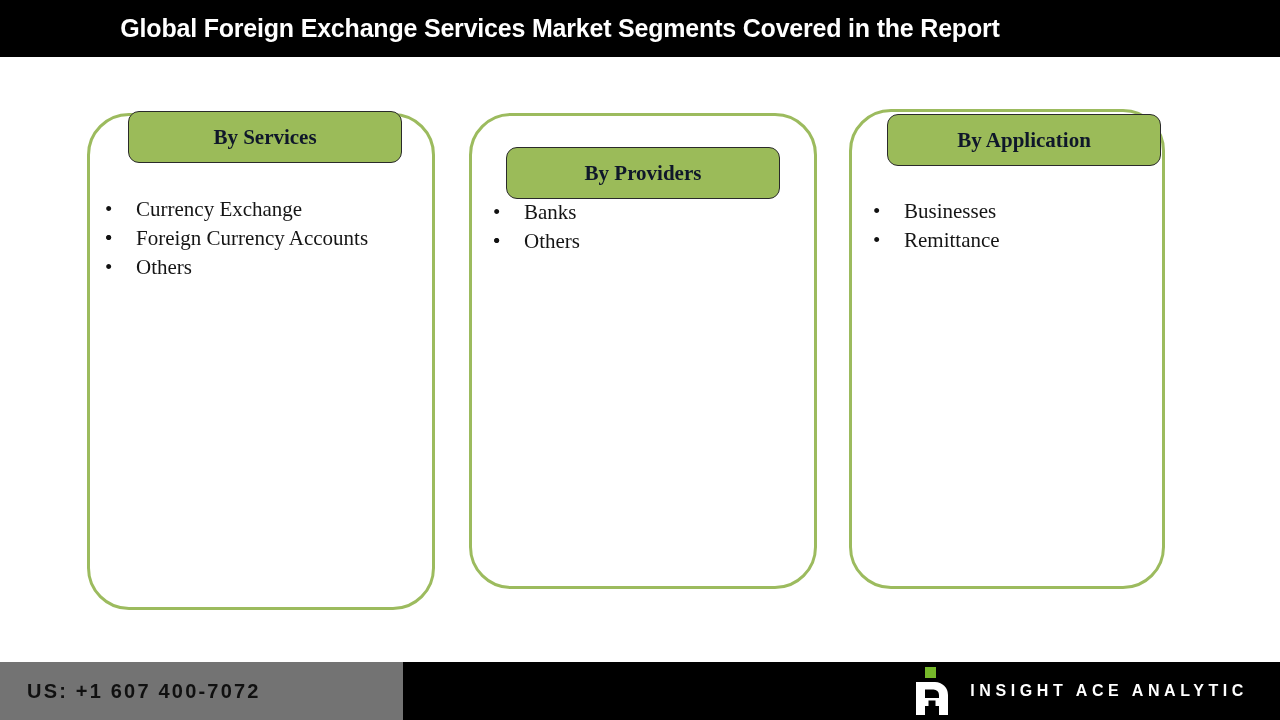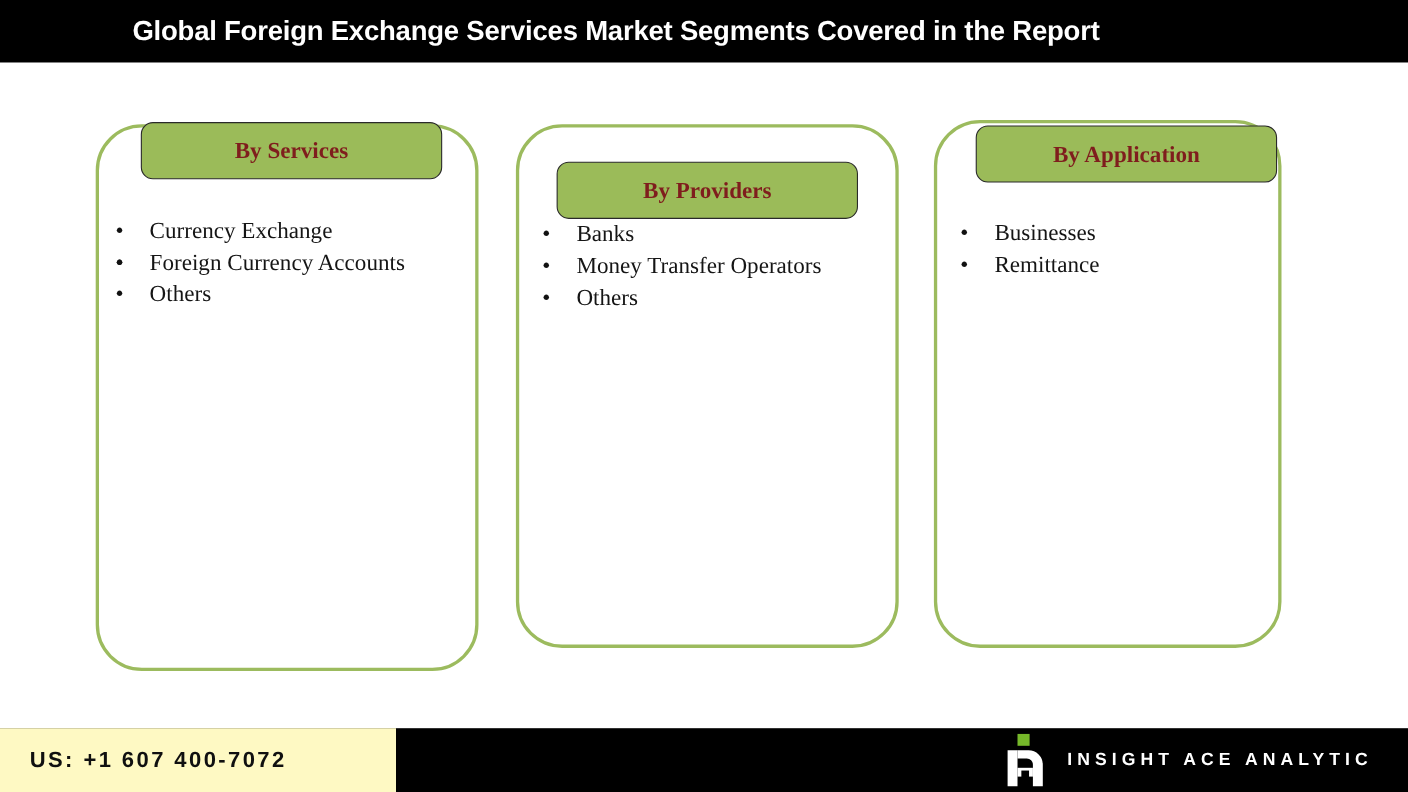--- a/index.html
+++ b/index.html
@@ -64,21 +64,21 @@
     background: transparent;
   }
 
   .card-pill {
     position: absolute;
     box-sizing: border-box;
     background: #9BBB59;
     border: 1.5px solid #2a2a2a;
     border-radius: 11px;
     text-align: center;
-    color: #7f1d1d;
+    color: #0f172a;
     font-family: "Liberation Serif", serif;
     font-weight: bold;
     font-size: 21px;
     white-space: nowrap;
     display: flex;
     align-items: center;
     justify-content: center;
   }
 
   .card-list {
@@ -127,23 +127,23 @@
     left: 0;
     top: 662px;
     width: 1280px;
     height: 58px;
     background: #000000;
   }
   .footer-phone-block {
     position: absolute;
     left: 0;
     top: 0;
-    width: 360px;
-    height: 58px;
-    background: #fef9c3;
+    width: 403px;
+    height: 58px;
+    background: #737373;
   }
   .footer-phone-text {
     position: absolute;
     left: 27px;
     top: 0;
     height: 58px;
     line-height: 58px;
     color: #101010;
     font-family: "Liberation Sans", sans-serif;
     font-weight: bold;
@@ -208,21 +208,20 @@
   <div class="card" id="card-providers">
     <div class="card-outline"></div>
     <div class="card-pill">By Providers</div>
     <ul class="card-list">
       <li>
         <span class="bullet">•</span>
         <span>Banks</span>
       </li>
       <li>
         <span class="bullet">•</span>
-        <span>Money Transfer Operators</span>
       </li>
       <li>
         <span class="bullet">•</span>
         <span>Others</span>
       </li>
     </ul>
   </div>
 
   <div class="card" id="card-application">
     <div class="card-outline"></div>

